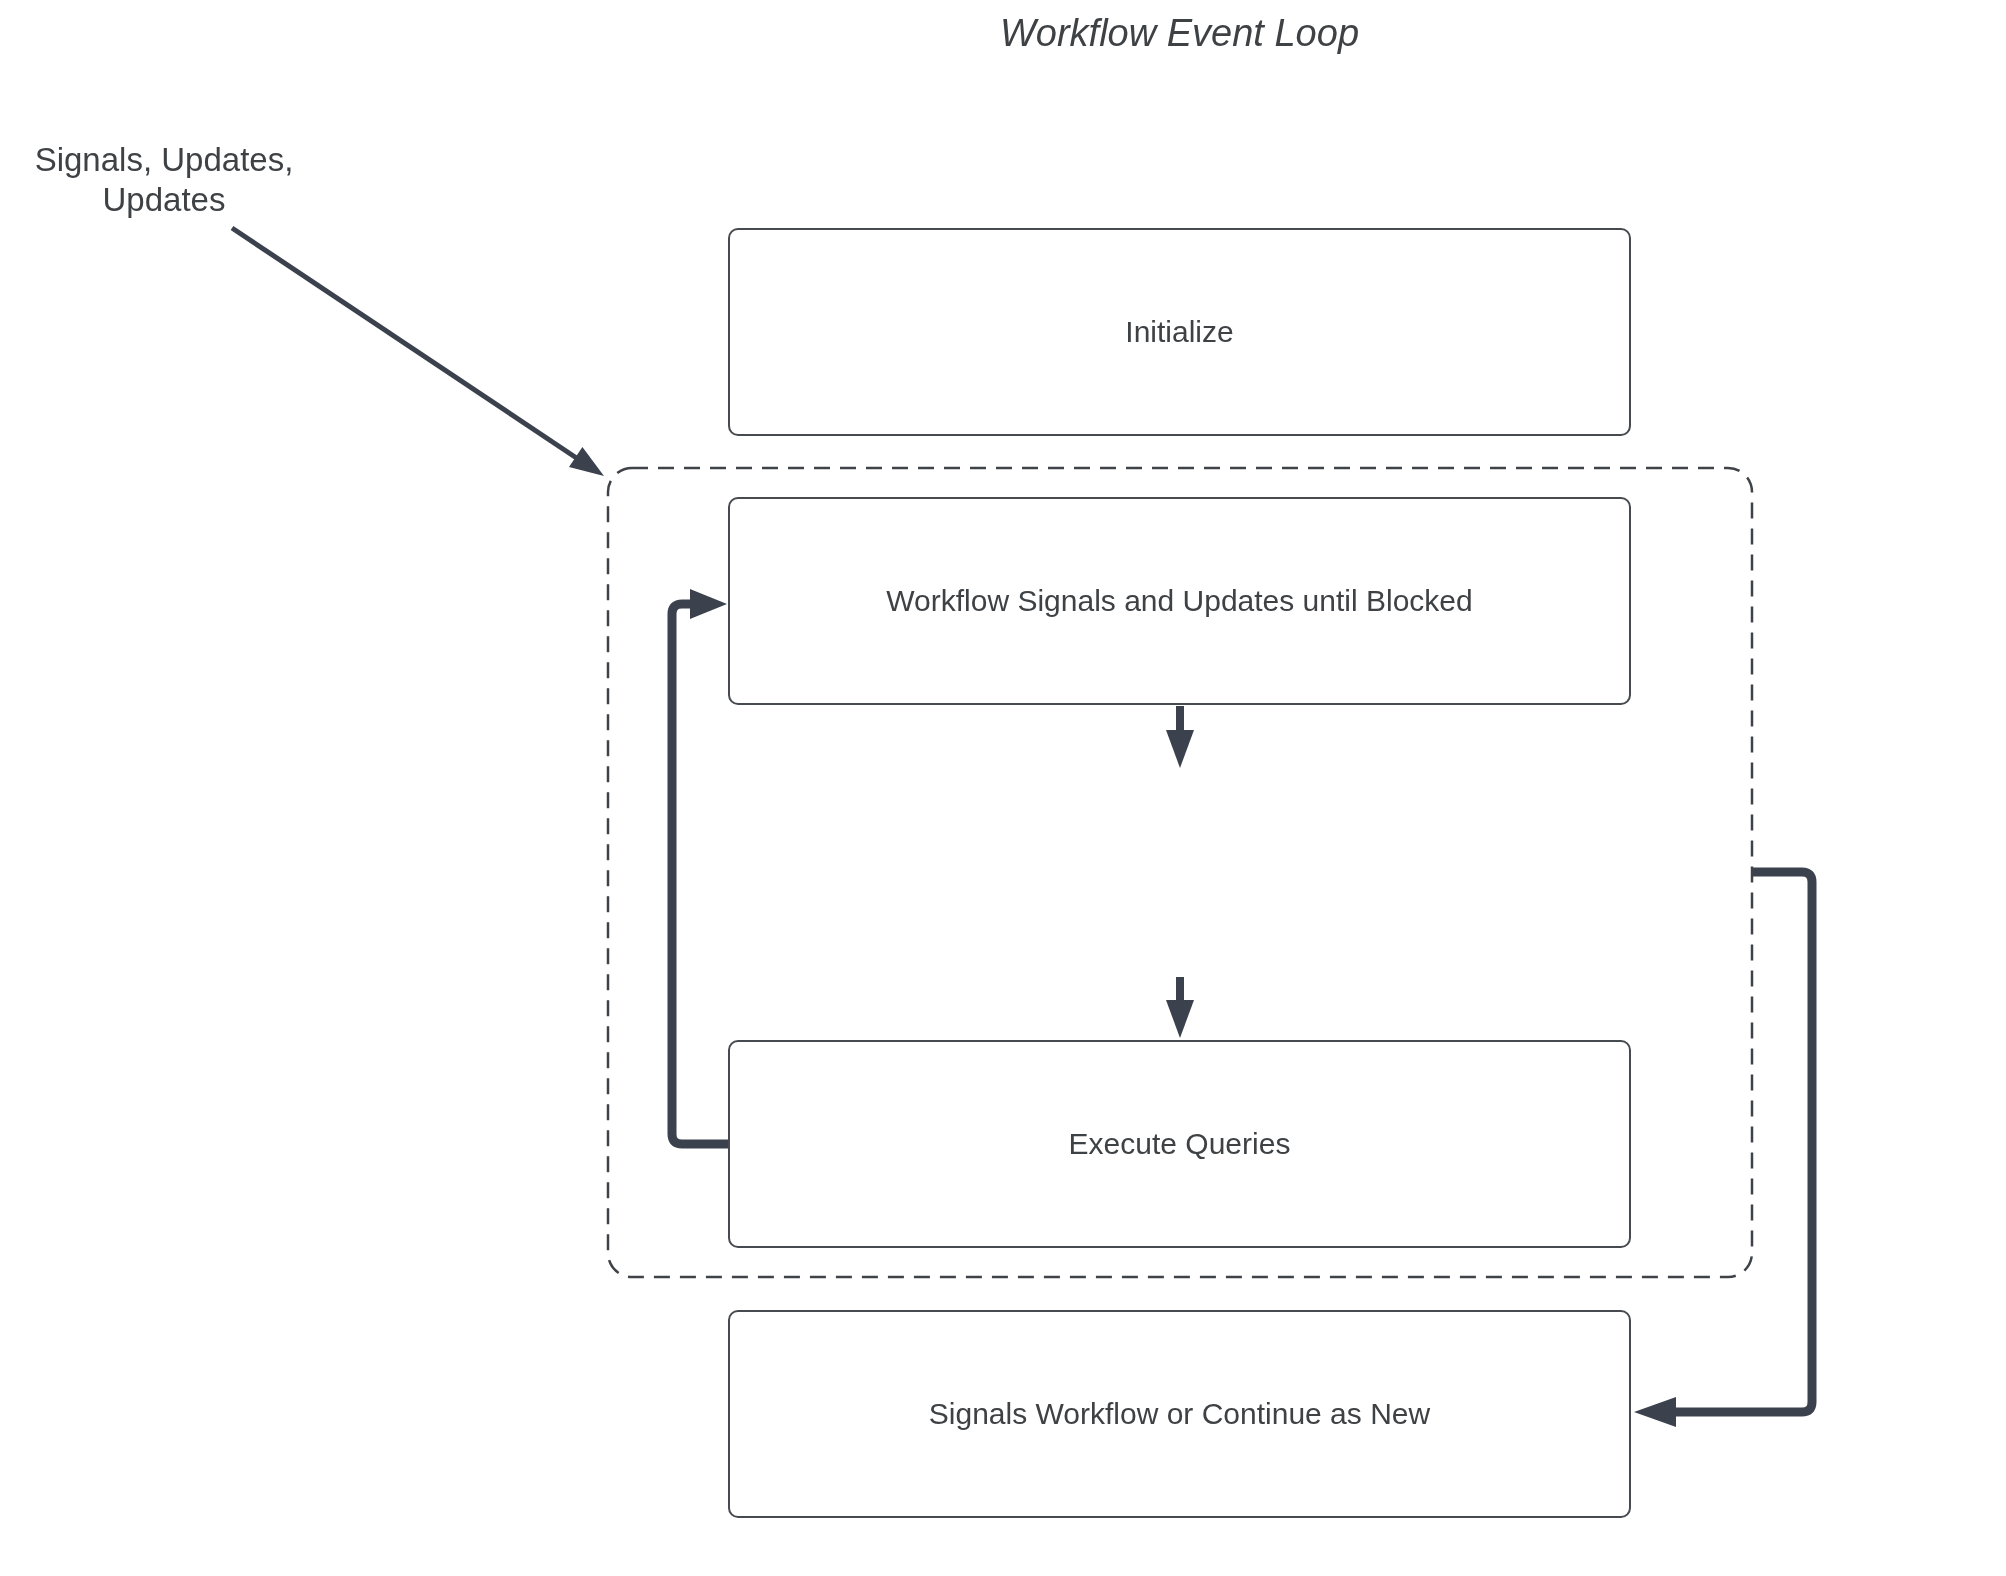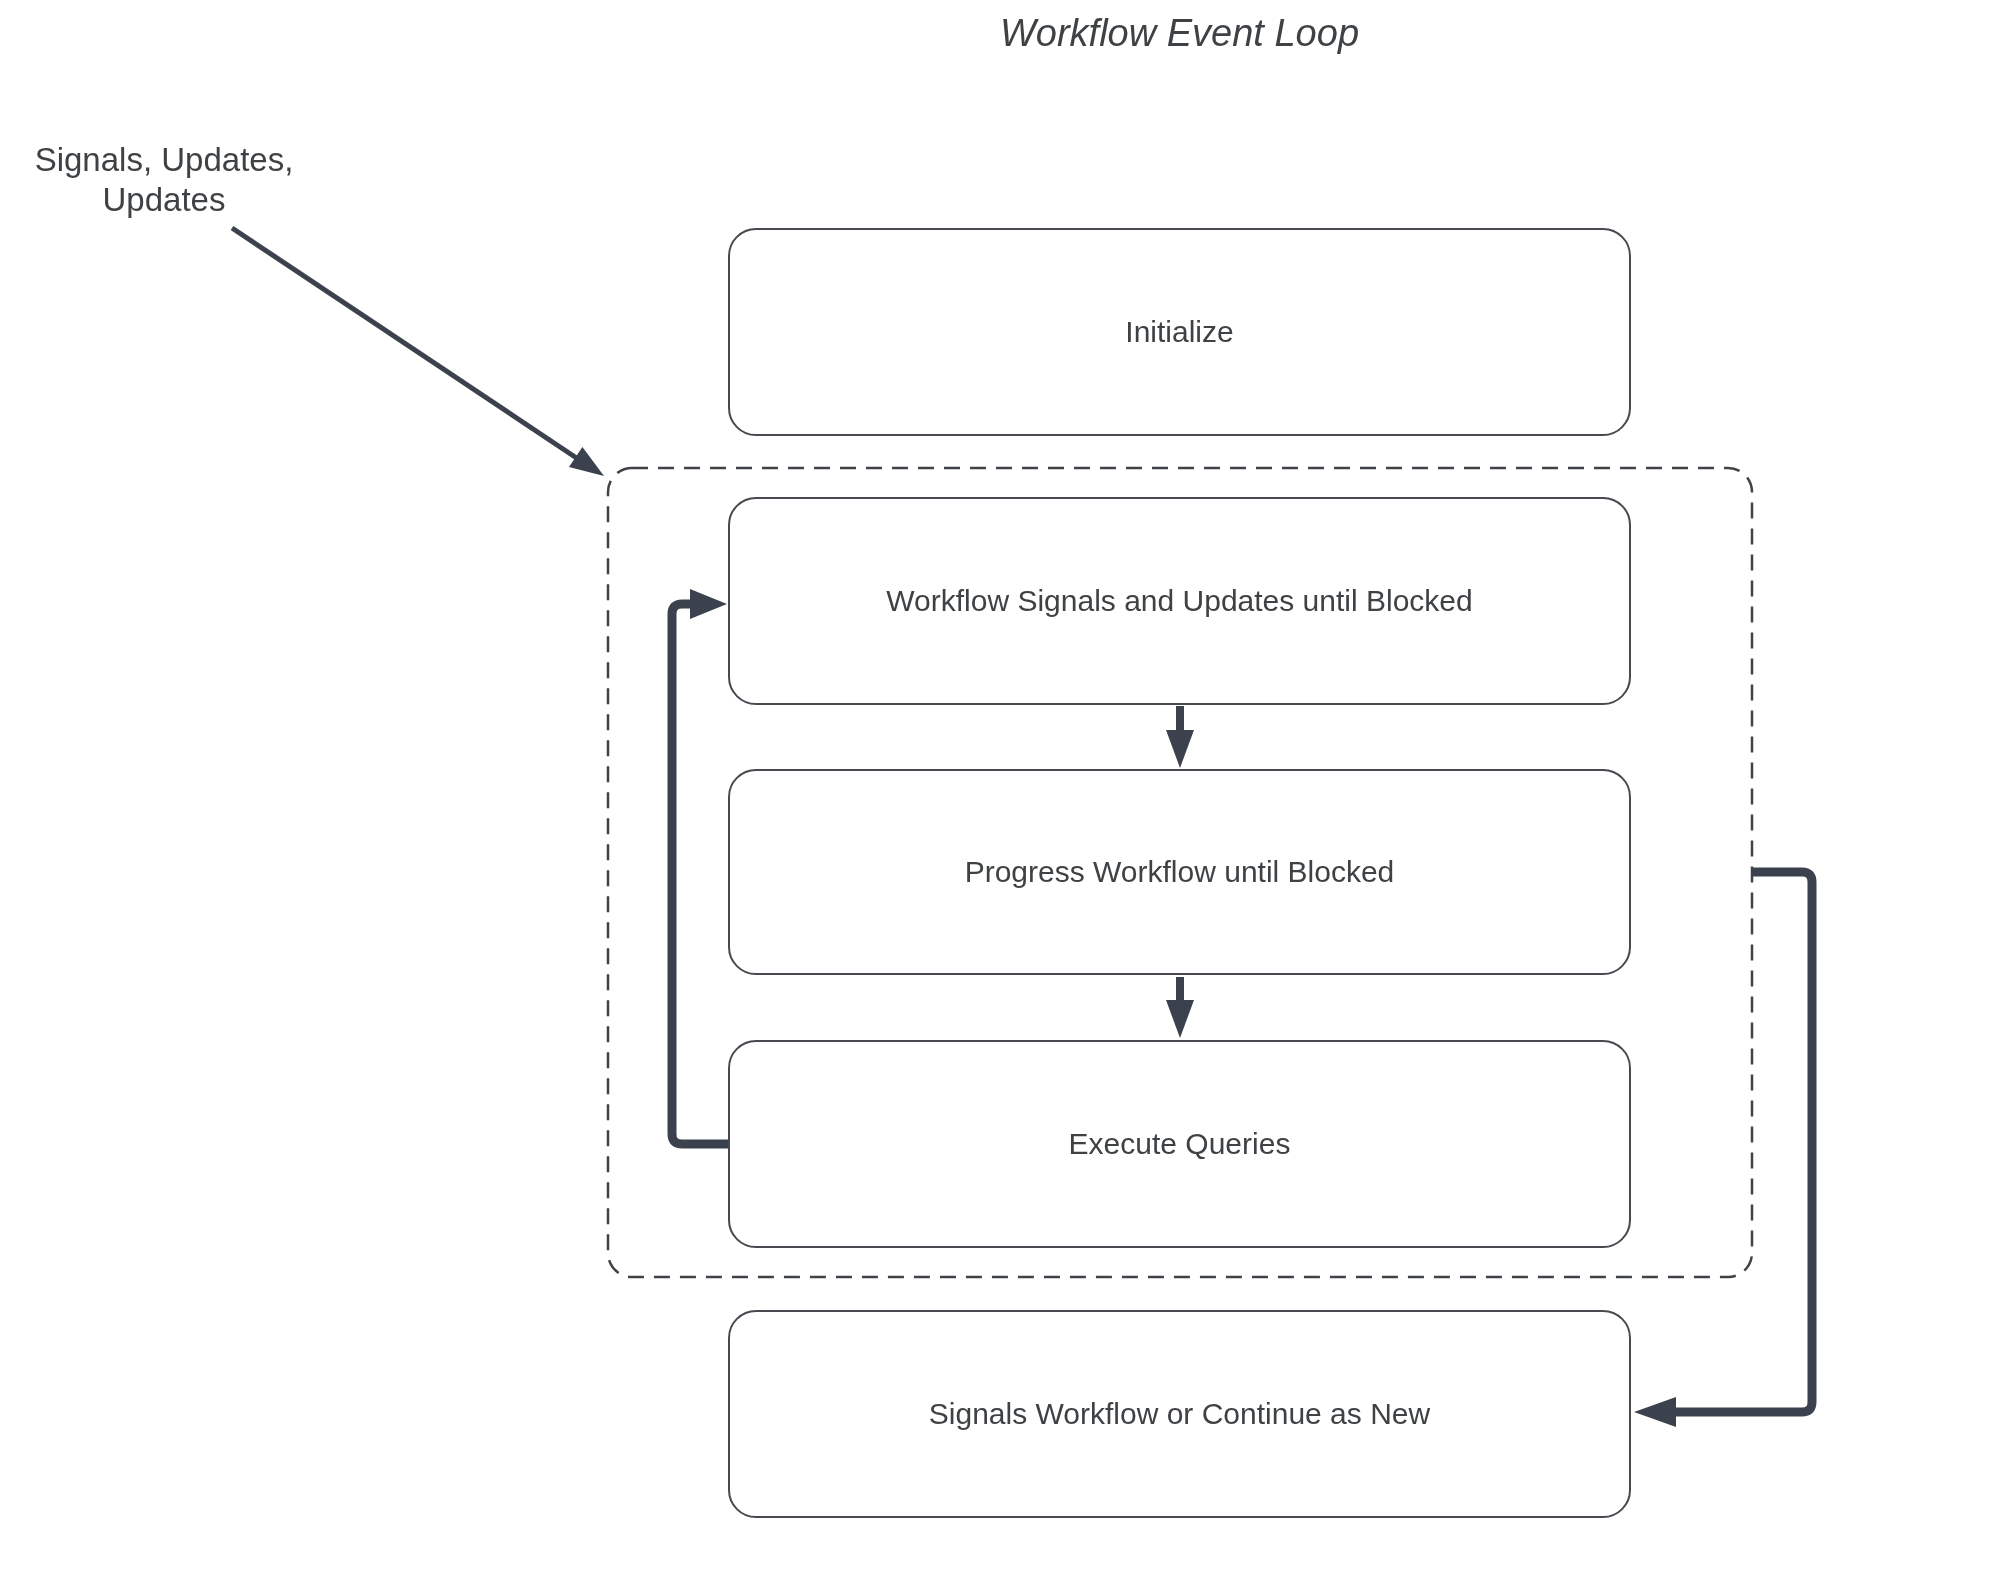--- a/index.html
+++ b/index.html
@@ -36,21 +36,21 @@
     color:var(--text);
   }
   .node{
     position:absolute;
     box-sizing:border-box;
     width:903px;
     height:208px;
     left:728px;
     background:var(--bg);
     border:2px solid var(--border);
-    border-radius:28px;
+    border-radius:10px;
     display:flex;
     align-items:center;
     justify-content:center;
     text-align:center;
     font-size:30px;
     color:var(--text);
     padding:8px 30px;
   }
   .node-initialize{top:228px;}
   .node-progress-signals{top:497px;}
@@ -87,21 +87,20 @@
 
   <div class="external-label">
     <div>Signals, Updates,</div>
     <div>Updates</div>
   </div>
 
   <div class="node node-initialize">Initialize</div>
 
   <div class="node node-progress-signals">Workflow Signals and Updates until Blocked</div>
 
-  <div class="node node-progress-workflow">Progress Workflow until Blocked</div>
 
   <div class="node node-execute-queries">Execute Queries</div>
 
   <div class="node node-complete">Signals Workflow or Continue as New</div>
 
   <svg class="overlay" viewBox="0 0 2006 1576">
 
     <rect class="group-rect" x="608" y="468" width="1144" height="809" rx="24"></rect>
 
     <g>

